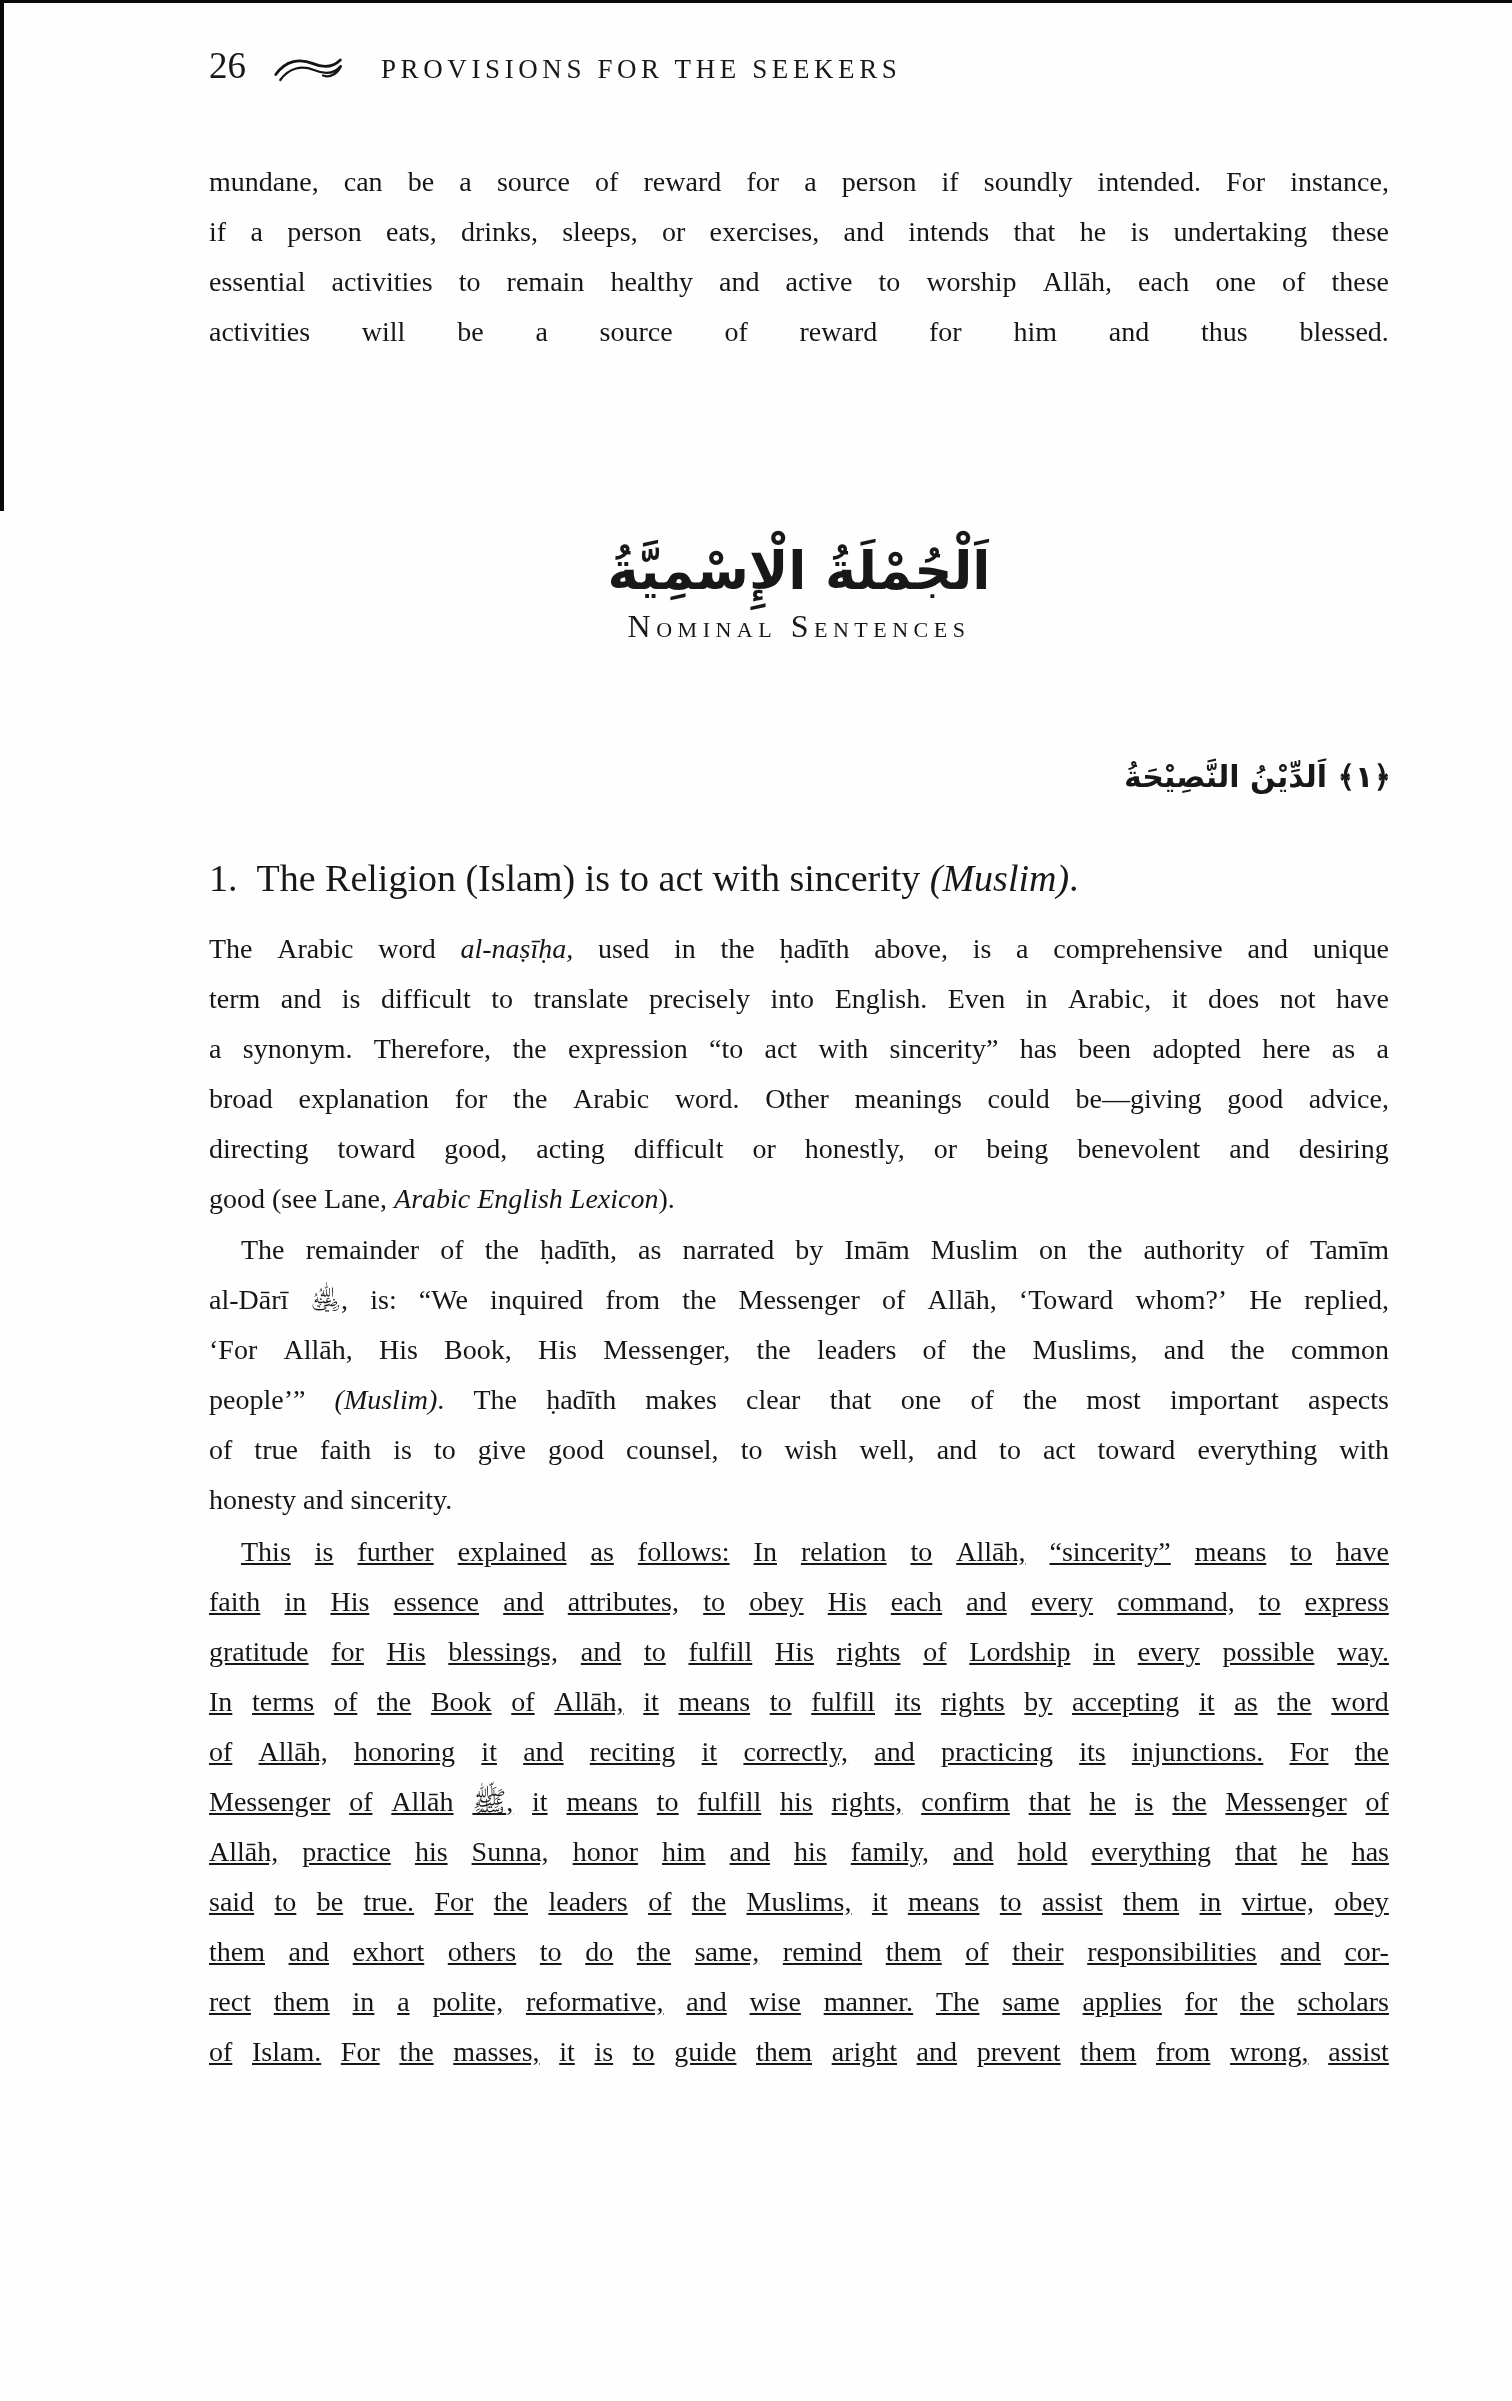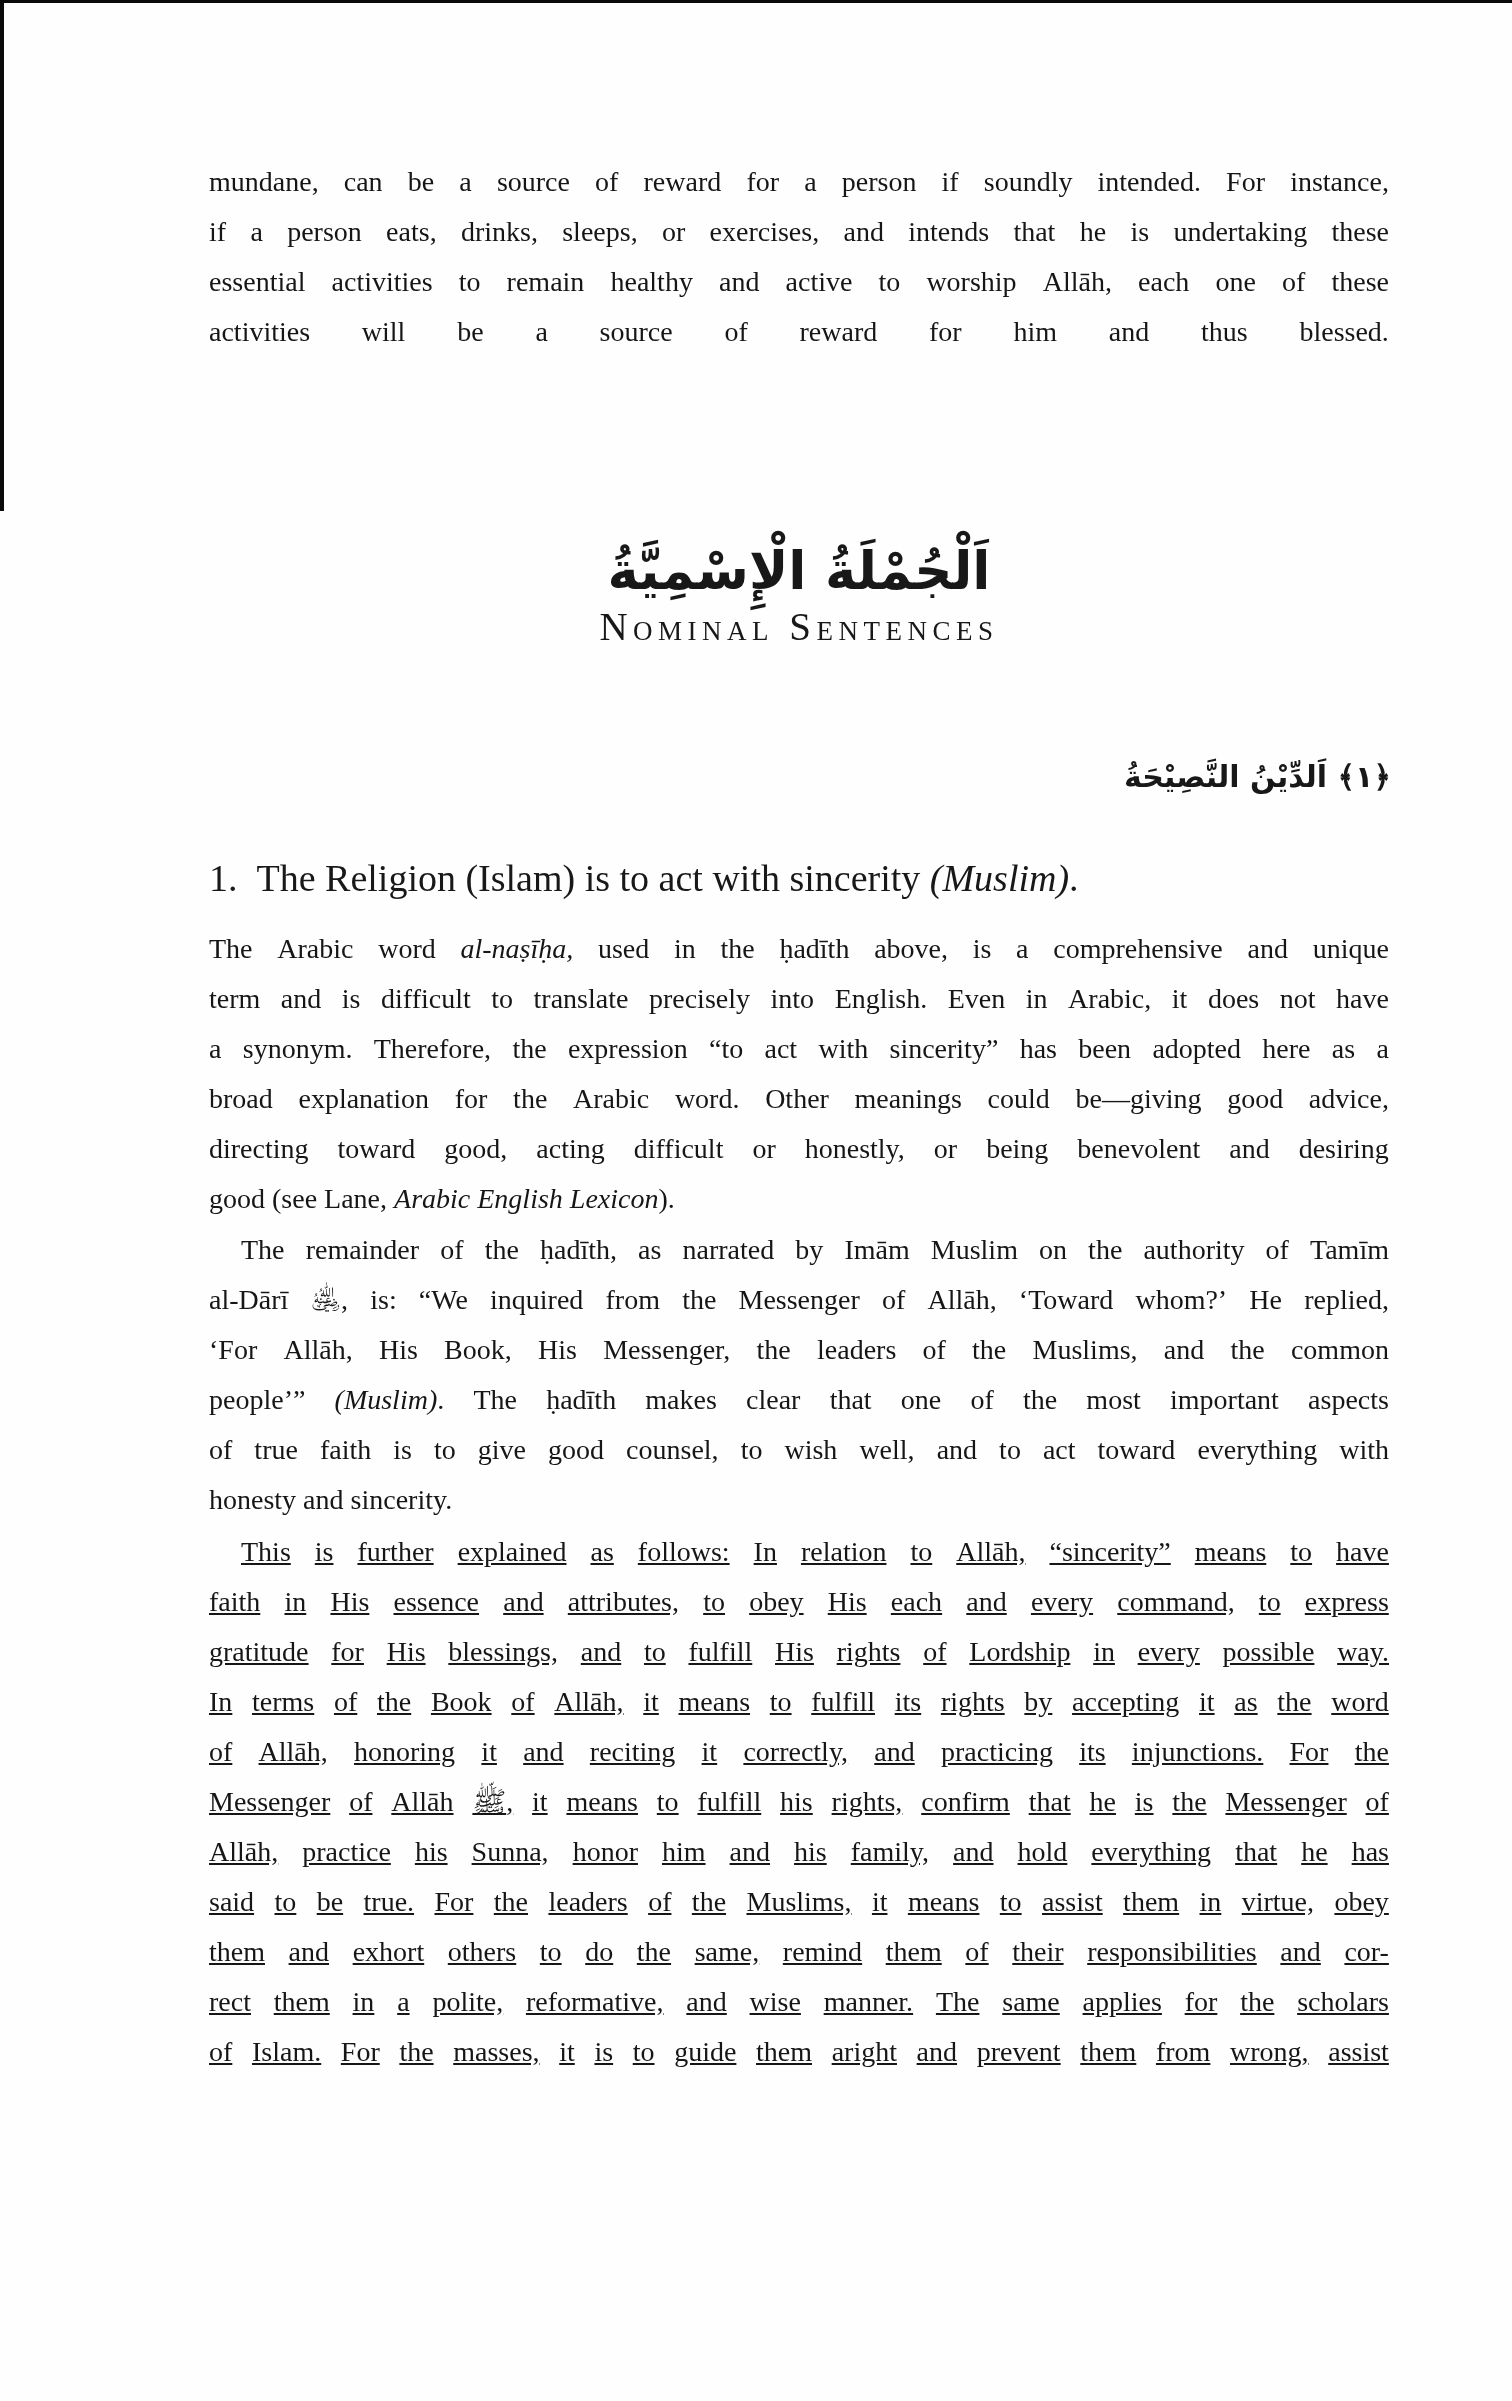--- a/index.html
+++ b/index.html
@@ -29,40 +29,50 @@
   .p3{top:1527px;text-decoration:underline;}
 
   
   .arabic-cal{
     position:absolute;left:209px;top:502px;width:1180px;text-align:center;
     font-family:"DejaVu Sans",sans-serif;font-size:53px;font-weight:bold;
     line-height:137px;direction:rtl;
   }
   .section-title{
     position:absolute;left:209px;top:603px;width:1180px;text-align:center;
-    font-variant:small-caps;font-size:39px;letter-spacing:5.5px;line-height:47px;
+    font-variant:small-caps;font-size:32px;letter-spacing:5.5px;line-height:47px;
   }
   .hadith-ar{
     position:absolute;right:121px;top:745px;direction:rtl;text-align:right;
     font-family:"DejaVu Sans",sans-serif;font-size:30px;font-weight:bold;line-height:64px;
   }
   .hadith-heading{
     position:absolute;left:209px;top:856px;margin:0;
     font-size:38px;line-height:44px;font-weight:400;
   }
   .hadith-heading i, .jline i{font-style:italic;}
 </style>
 </head>
 <body>
 
 <div class="page">
 
   <div class="edge-top"></div>
   <div class="edge-left"></div>
 
+  <header class="running-head">
+    <span class="pagenum">26</span>
+    <span class="ornament">
+      <svg width="71" height="31" viewBox="0 0 78 34" aria-hidden="true">
+        <path d="M3 22 C14 6, 30 4, 44 10 C56 15, 66 14, 74 6" fill="none" stroke="#141414" stroke-width="3" stroke-linecap="round"></path>
+        <path d="M8 28 C18 14, 32 12, 45 17 C57 22, 68 21, 75 12 C71 21, 63 26, 55 23" fill="none" stroke="#141414" stroke-width="2.5" stroke-linecap="round"></path>
+      </svg>
+    </span>
+    <span class="booktitle">PROVISIONS FOR THE SEEKERS</span>
+  </header>
 
   <section class="para intro">
       <div class="jline">
         <span>mundane,</span>
         <span>can</span>
         <span>be</span>
         <span>a</span>
         <span>source</span>
         <span>of</span>
         <span>reward</span>

